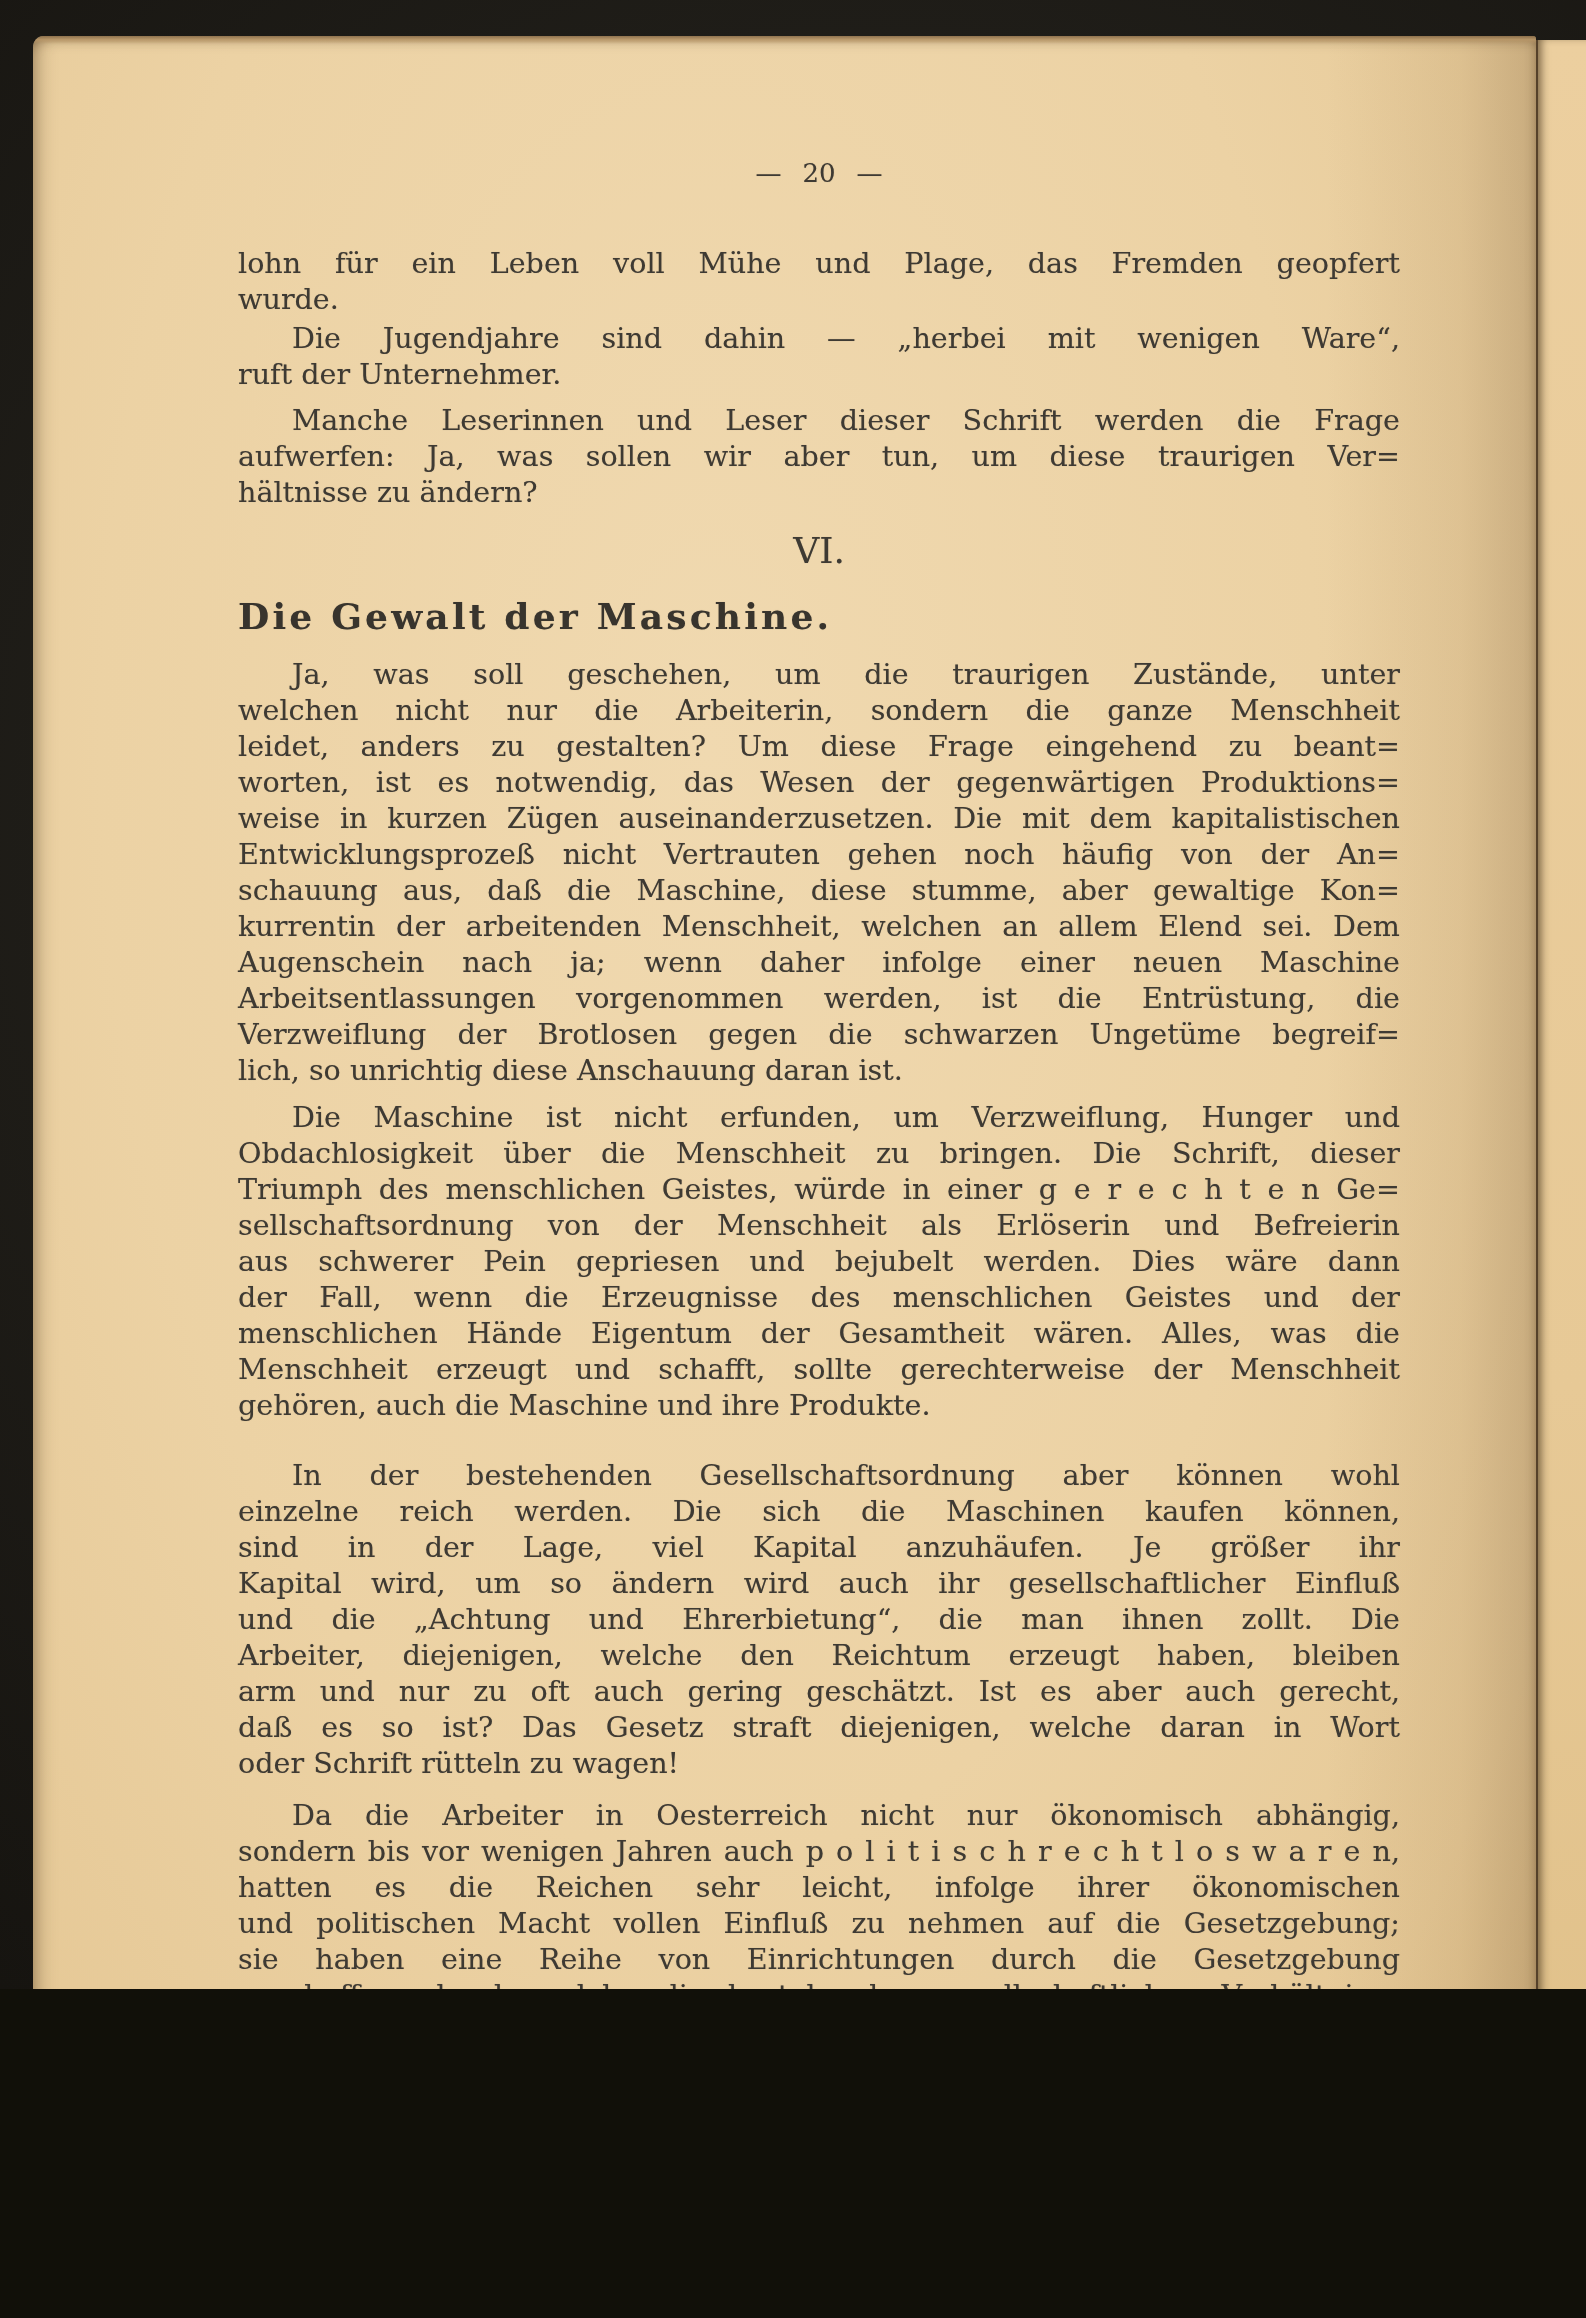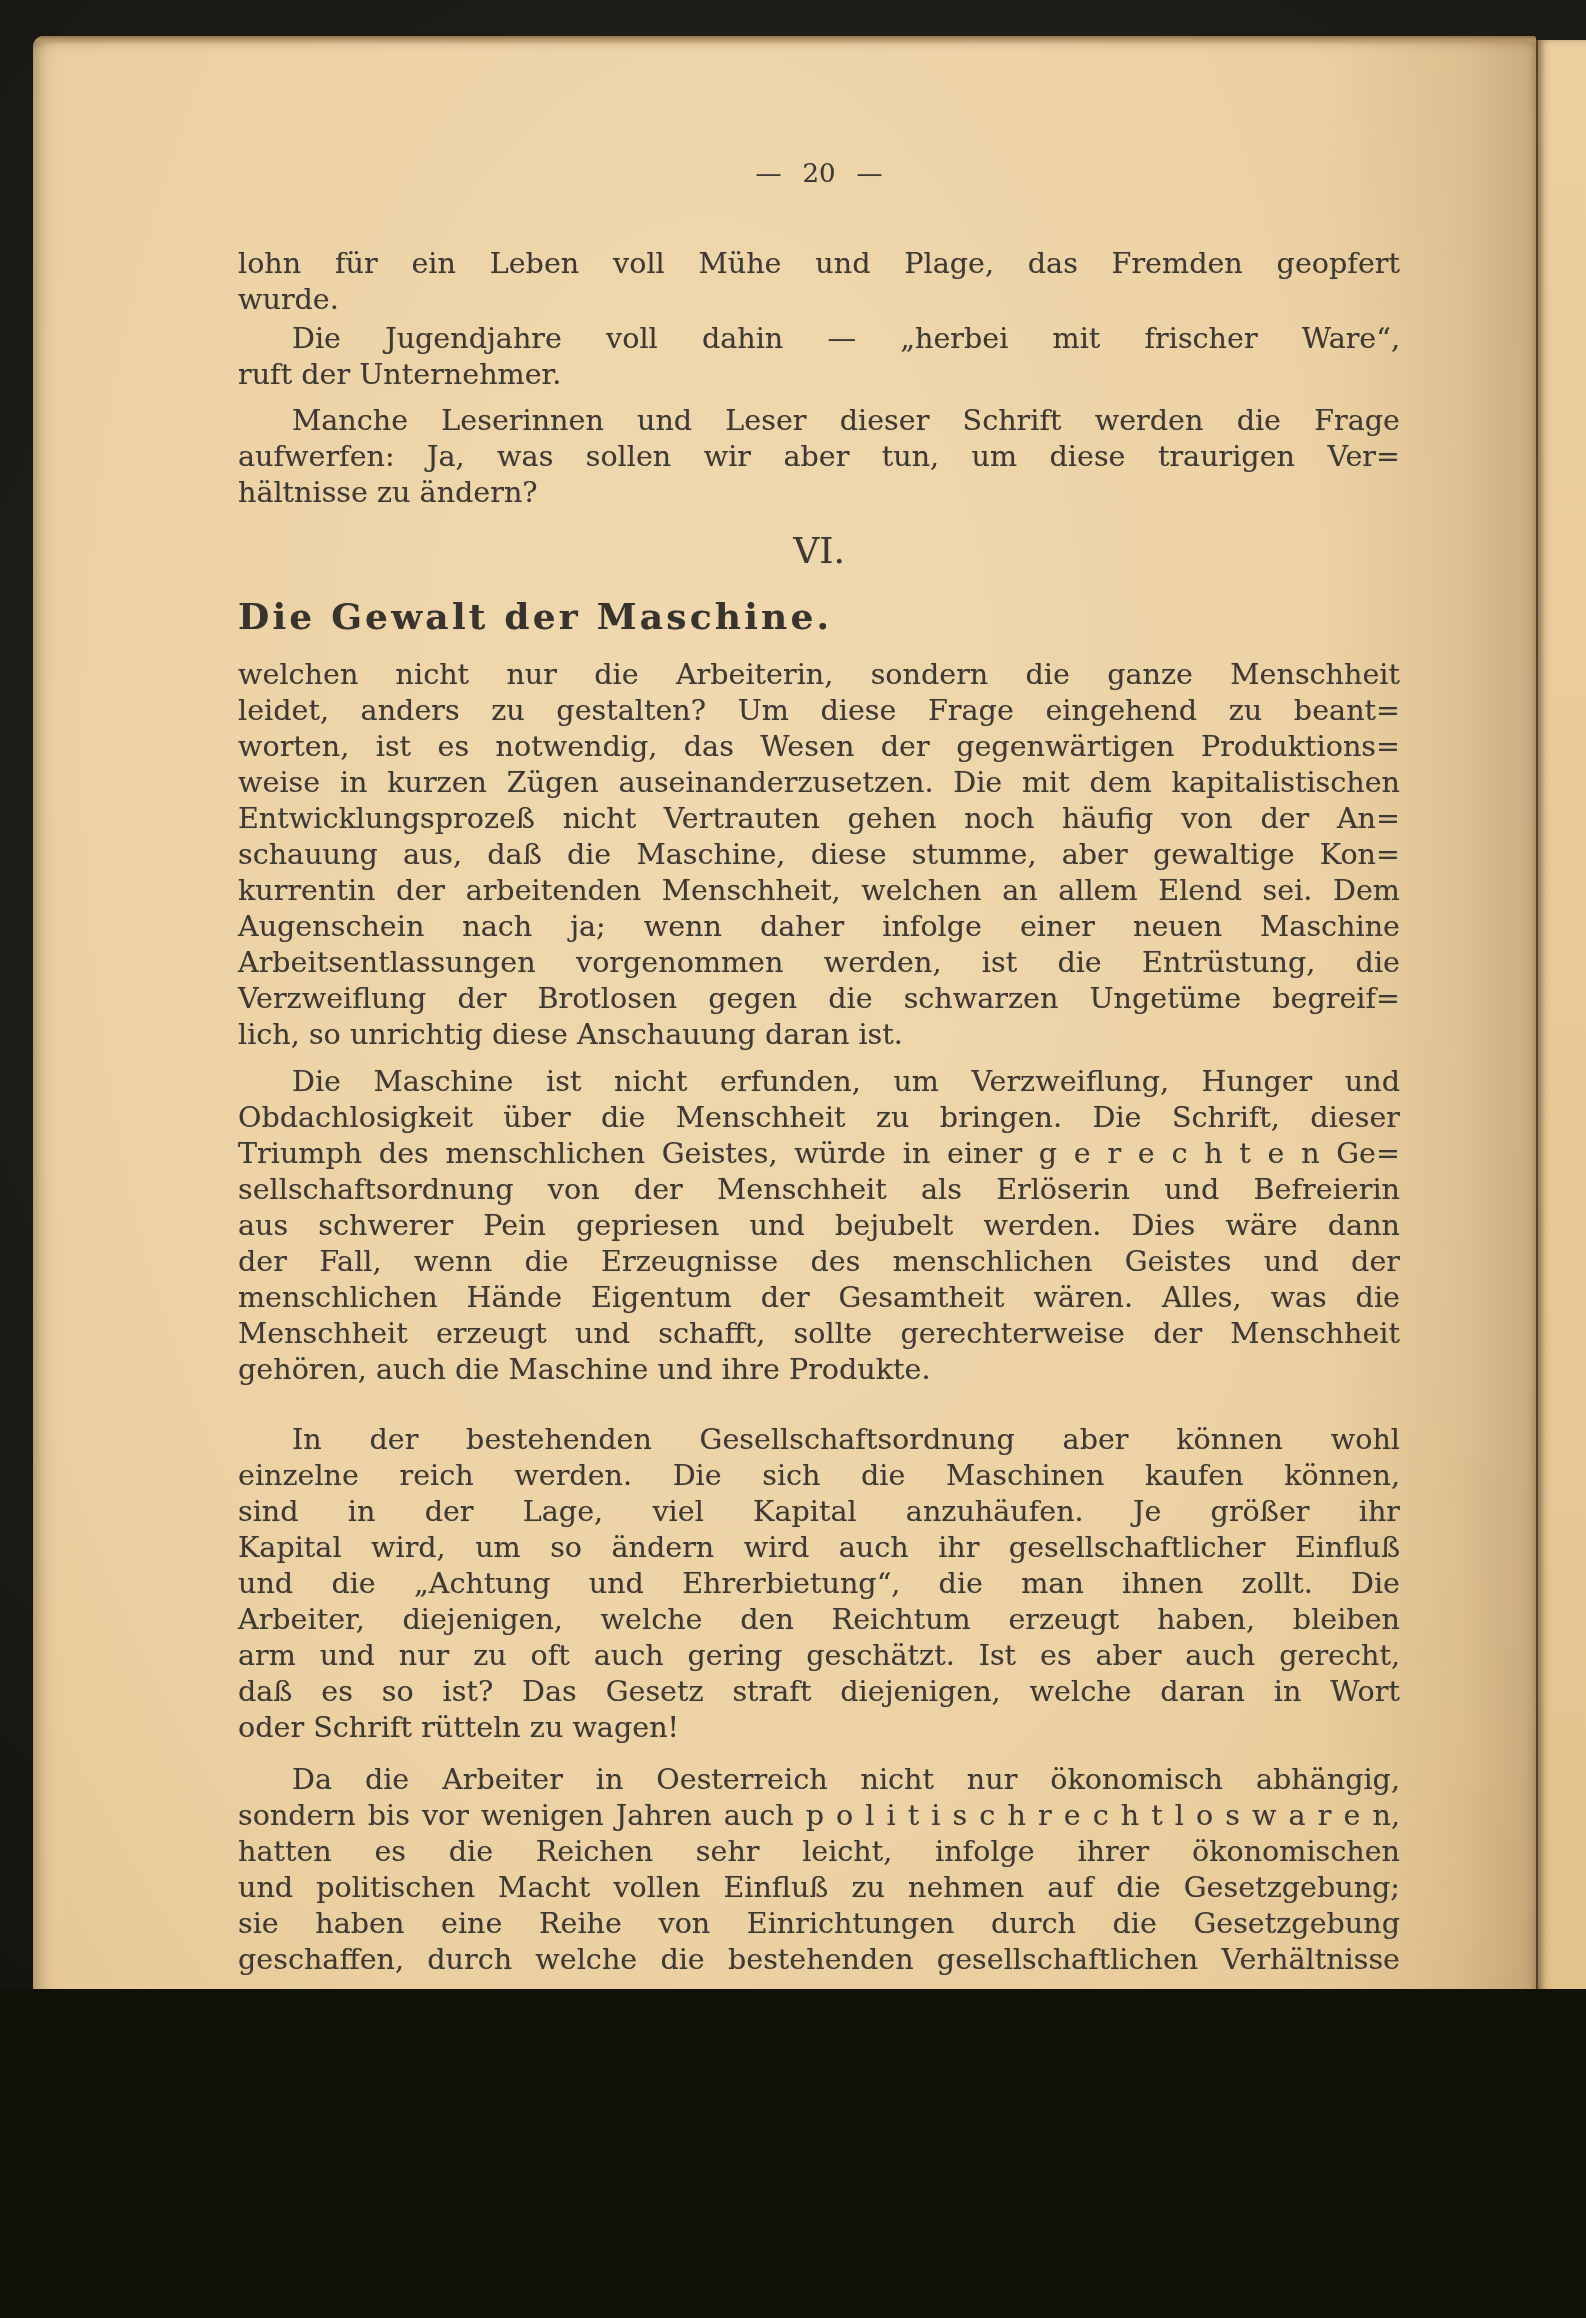--- a/index.html
+++ b/index.html
@@ -103,36 +103,37 @@
 
     <div class="text-column">
       <div class="page-number">— 20 —</div>
 
       <div class="intro">
           <div class="para">
             <div class="line">lohn für ein Leben voll Mühe und Plage, das Fremden geopfert</div>
             <div class="line last">wurde.</div>
           </div>
           <div class="para">
-            <div class="line indent">Die Jugendjahre voll dahin — „herbei mit frischer Ware“,</div>
+            <div class="line indent">Die Jugendjahre sind dahin — „herbei mit wenigen Ware“,</div>
             <div class="line last">ruft der Unternehmer.</div>
           </div>
           <div class="para">
             <div class="line indent">Manche Leserinnen und Leser dieser Schrift werden die Frage</div>
             <div class="line">aufwerfen: Ja, was sollen wir aber tun, um diese traurigen Ver=</div>
             <div class="line last">hältnisse zu ändern?</div>
           </div>
         </div>
 
       <div class="heading-numeral">VI.</div>
 
       <div class="heading-title">Die Gewalt der Maschine.</div>
 
       <div class="chapter">
           <div class="para">
+            <div class="line indent">Ja, was soll geschehen, um die traurigen Zustände, unter</div>
             <div class="line">welchen nicht nur die Arbeiterin, sondern die ganze Menschheit</div>
             <div class="line">leidet, anders zu gestalten? Um diese Frage eingehend zu beant=</div>
             <div class="line">worten, ist es notwendig, das Wesen der gegenwärtigen Produktions=</div>
             <div class="line">weise in kurzen Zügen auseinanderzusetzen. Die mit dem kapitalistischen</div>
             <div class="line">Entwicklungsprozeß nicht Vertrauten gehen noch häufig von der An=</div>
             <div class="line">schauung aus, daß die Maschine, diese stumme, aber gewaltige Kon=</div>
             <div class="line">kurrentin der arbeitenden Menschheit, welchen an allem Elend sei. Dem</div>
             <div class="line">Augenschein nach ja; wenn daher infolge einer neuen Maschine</div>
             <div class="line">Arbeitsentlassungen vorgenommen werden, ist die Entrüstung, die</div>
             <div class="line">Verzweiflung der Brotlosen gegen die schwarzen Ungetüme begreif=</div>

